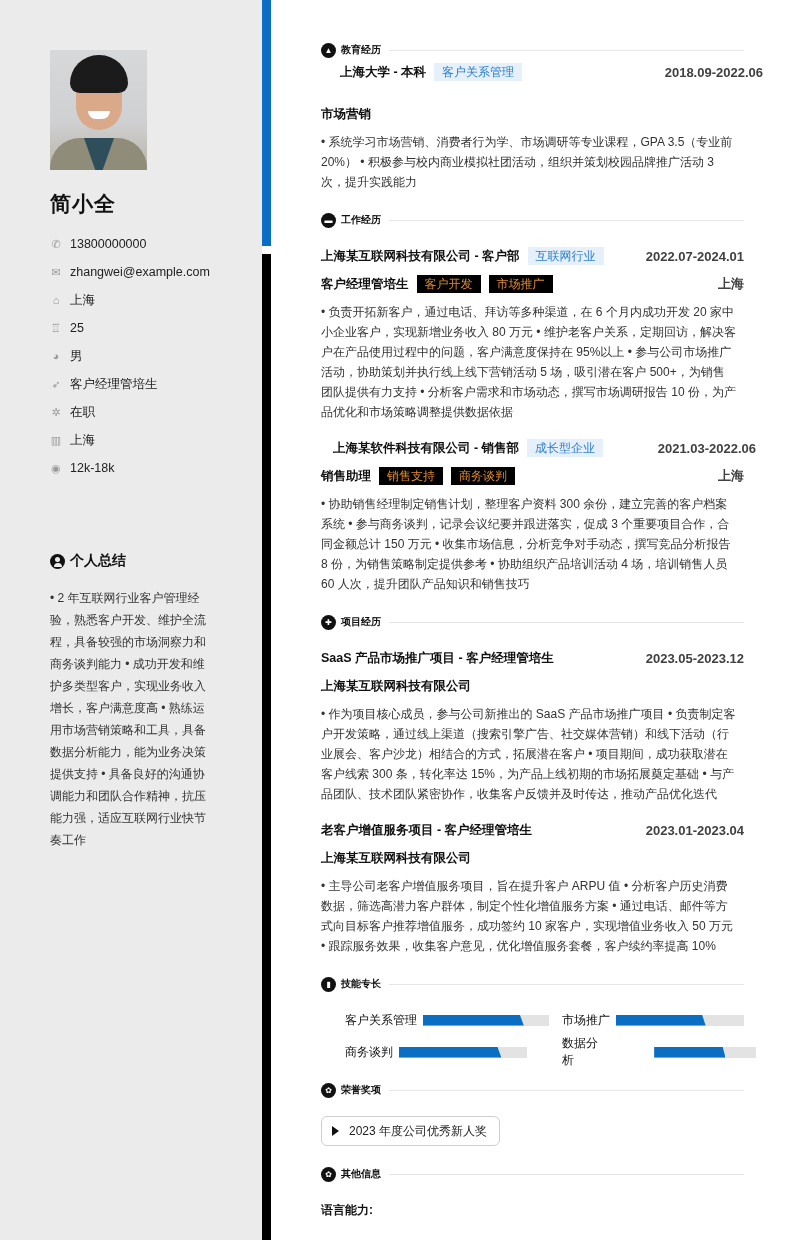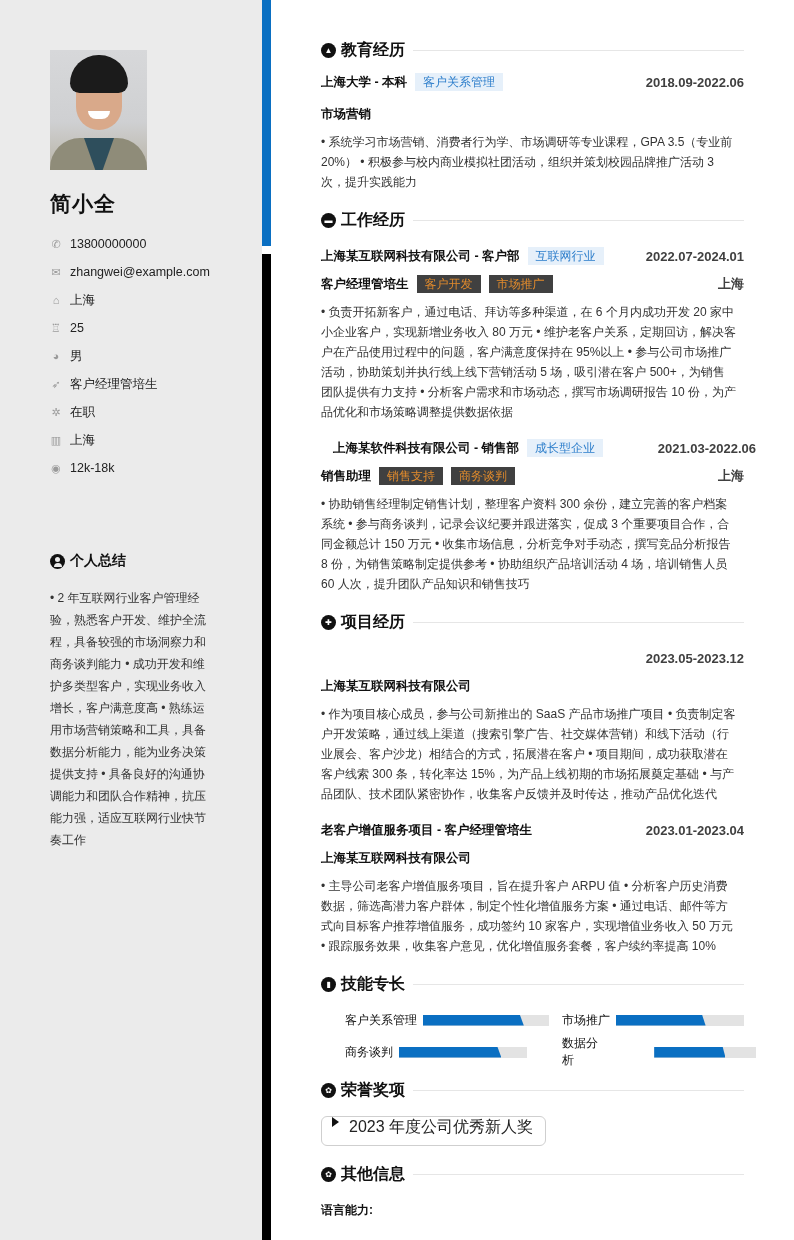--- a/index.html
+++ b/index.html
@@ -25,36 +25,36 @@
 
   .summary-title { position: absolute; left: 50px; top: 552px; display: flex; align-items: center; font-size: 14px; font-weight: bold; color: #111; }
   .summary-title .ico { width: 15px; height: 15px; border-radius: 50%; background: #111; margin-right: 5px; position: relative; }
   .summary-title .ico::before { content: ""; position: absolute; left: 5px; top: 3px; width: 5px; height: 5px; border-radius: 50%; background: #ebebeb; }
   .summary-title .ico::after { content: ""; position: absolute; left: 3.5px; top: 9px; width: 8px; height: 4px; border-radius: 4px 4px 0 0; background: #ebebeb; }
   .summary-text { position: absolute; left: 50px; top: 587px; width: 160px; font-size: 12px; line-height: 22px; color: #333; }
 
   .main { position: absolute; left: 321px; top: 0; width: 423px; }
   .section-head { position: absolute; left: 0; width: 423px; display: flex; align-items: center; height: 20px; }
   .section-head .sico { width: 15px; height: 15px; border-radius: 50%; background: #111; margin-right: 5px; color: #fff; font-size: 8px; line-height: 15px; text-align: center; font-weight: bold; }
-  .section-head .stitle { font-size: 16px; font-weight: bold; color: #111; white-space: nowrap; }
+  .section-head .stitle { font-size: 10px; font-weight: bold; color: #111; white-space: nowrap; }
   .section-head .sline { flex: 1; height: 1px; background: #e6e6e6; margin-left: 8px; }
 
   .row { position: absolute; left: 0; width: 423px; display: flex; align-items: center; height: 20px; font-size: 12.5px; }
   .row .b { font-weight: bold; color: #111; }
   .row .right { margin-left: auto; font-weight: bold; color: #404040; font-size: 13px; }
   .tag-blue { background: #e6f0fa; color: #2d7ecb; font-size: 12px; padding: 1px 8px; margin-left: 8px; line-height: 16px; }
-  .tag-orange { background: #404040; color: #e08a2c; font-size: 12px; padding: 1px 8px; margin-left: 8px; line-height: 16px; }
+  .tag-orange { background: #000000; color: #e08a2c; font-size: 12px; padding: 1px 8px; margin-left: 8px; line-height: 16px; }
 
   .para { position: absolute; left: 0; width: 415px; font-size: 12px; line-height: 20px; color: #333; }
 
   .skill { position: absolute; display: flex; align-items: center; height: 16px; font-size: 12px; color: #111; margin-left: 24px; }
   .skill .track { height: 11px; background: #e3e3e3; margin-left: 6px; position: relative; }
   .skill .fill { position: absolute; left: 0; top: 0; height: 11px; background: #0a6fc2; clip-path: polygon(0 0, 96% 0, 100% 100%, 0 100%); }
 
-  .award { position: absolute; left: 0; top: 1116px; height: 30px; border: 1px solid #cfcfcf; border-radius: 6px; display: flex; padding: 0 12px 0 10px; font-size: 16px; color: #222; }
+  .award { position: absolute; left: 0; top: 1116px; height: 30px; border: 1px solid #cfcfcf; border-radius: 6px; display: flex; align-items: center; padding: 0 12px 0 10px; font-size: 12px; color: #222; }
   .award .tri { width: 0; height: 0; border-top: 5px solid transparent; border-bottom: 5px solid transparent; border-left: 7px solid #111; margin-right: 10px; }
 
   .other { position: absolute; left: 0; top: 1200px; width: 423px; display: flex; font-size: 12px; line-height: 20px; color: #333; }
   .other .lbl { font-weight: bold; color: #111; width: 60px; flex: none; }
   .other .val { flex: 1; }
 </style>
 </head>
 <body>
 
 <div class="sidebar"></div>
@@ -116,21 +116,21 @@
 </div>
 <div class="summary-text">• 2 年互联网行业客户管理经验，熟悉客户开发、维护全流程，具备较强的市场洞察力和商务谈判能力 • 成功开发和维护多类型客户，实现业务收入增长，客户满意度高 • 熟练运用市场营销策略和工具，具备数据分析能力，能为业务决策提供支持 • 具备良好的沟通协调能力和团队合作精神，抗压能力强，适应互联网行业快节奏工作</div>
 
 <div class="main">
 
   <div class="section-head" style="top:40px;">
     <span class="sico">▲</span>
     <span class="stitle">教育经历</span>
     <span class="sline"></span>
   </div>
-  <div class="row" style="top:72px;">
+  <div class="row" style="top:62px;margin-left:19px;">
     <span class="b">上海大学 - 本科</span>
     <span class="tag-blue">客户关系管理</span>
     <span class="right">2018.09-2022.06</span>
   </div>
   <div class="row" style="top:104px;">
     <span class="b">市场营销</span>
   </div>
   <div class="para" style="top:132px;">• 系统学习市场营销、消费者行为学、市场调研等专业课程，GPA 3.5（专业前 20%） • 积极参与校内商业模拟社团活动，组织并策划校园品牌推广活动 3 次，提升实践能力</div>
 
   <div class="section-head" style="top:210px;">
@@ -165,20 +165,21 @@
   </div>
   <div class="para" style="top:494px;">• 协助销售经理制定销售计划，整理客户资料 300 余份，建立完善的客户档案系统 • 参与商务谈判，记录会议纪要并跟进落实，促成 3 个重要项目合作，合同金额总计 150 万元 • 收集市场信息，分析竞争对手动态，撰写竞品分析报告 8 份，为销售策略制定提供参考 • 协助组织产品培训活动 4 场，培训销售人员 60 人次，提升团队产品知识和销售技巧</div>
 
   <div class="section-head" style="top:612px;">
     <span class="sico">✚</span>
     <span class="stitle">项目经历</span>
     <span class="sline"></span>
   </div>
 
   <div class="row" style="top:648px;">
+    <span class="b">SaaS 产品市场推广项目 - 客户经理管培生</span>
     <span class="right">2023.05-2023.12</span>
   </div>
   <div class="row" style="top:676px;">
     <span class="b">上海某互联网科技有限公司</span>
   </div>
   <div class="para" style="top:704px;">• 作为项目核心成员，参与公司新推出的 SaaS 产品市场推广项目 • 负责制定客户开发策略，通过线上渠道（搜索引擎广告、社交媒体营销）和线下活动（行业展会、客户沙龙）相结合的方式，拓展潜在客户 • 项目期间，成功获取潜在客户线索 300 条，转化率达 15%，为产品上线初期的市场拓展奠定基础 • 与产品团队、技术团队紧密协作，收集客户反馈并及时传达，推动产品优化迭代</div>
 
   <div class="row" style="top:820px;">
     <span class="b">老客户增值服务项目 - 客户经理管培生</span>
     <span class="right">2023.01-2023.04</span>

